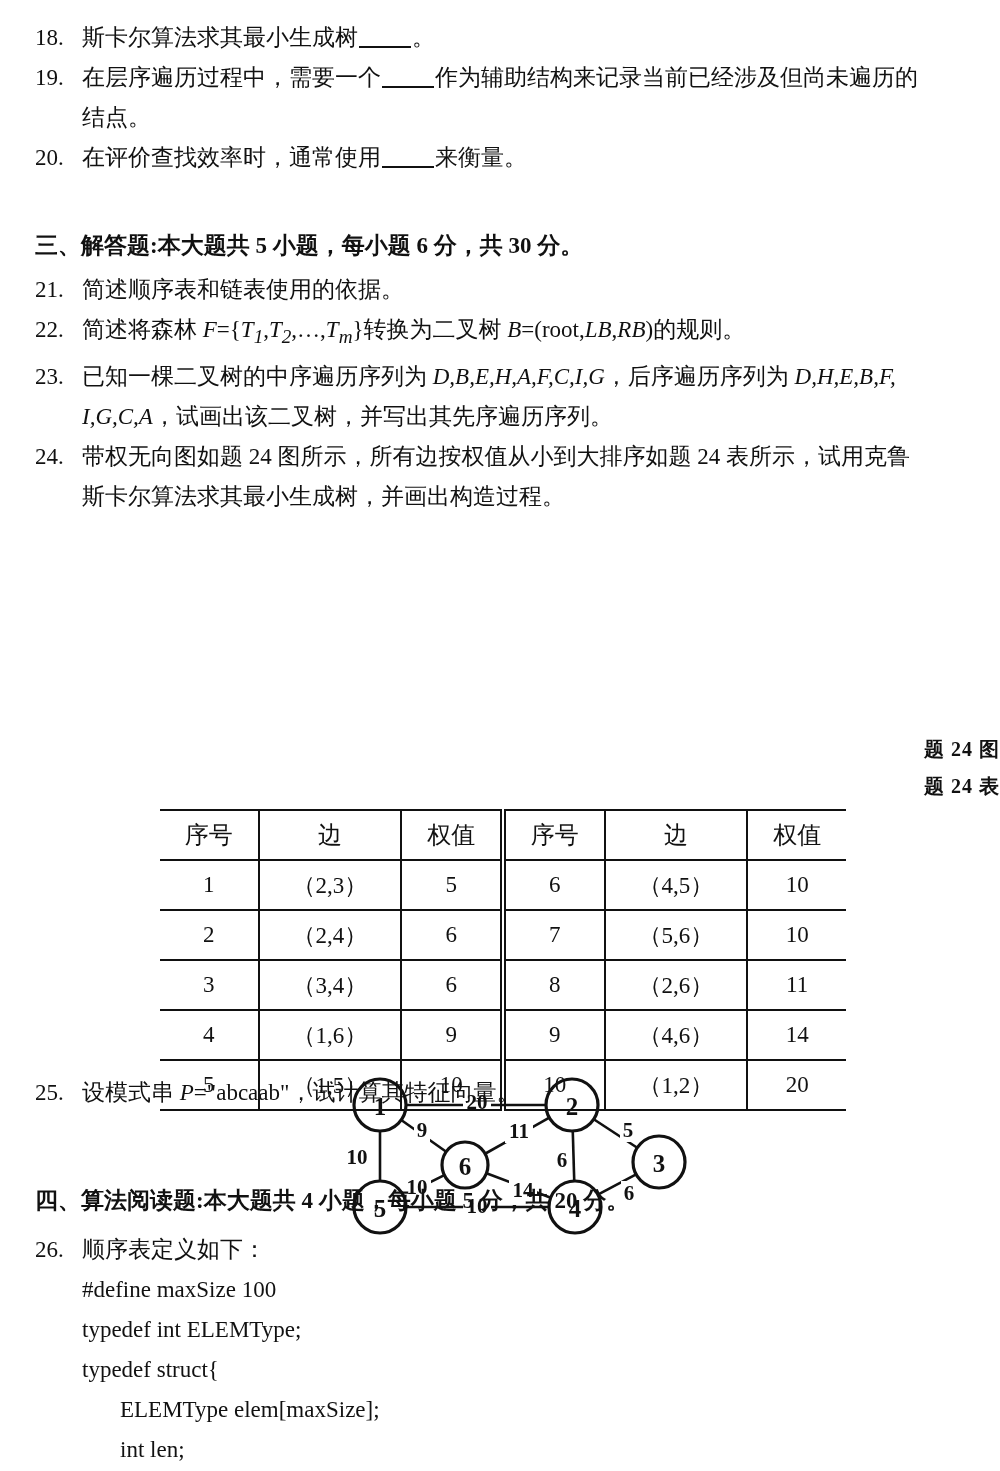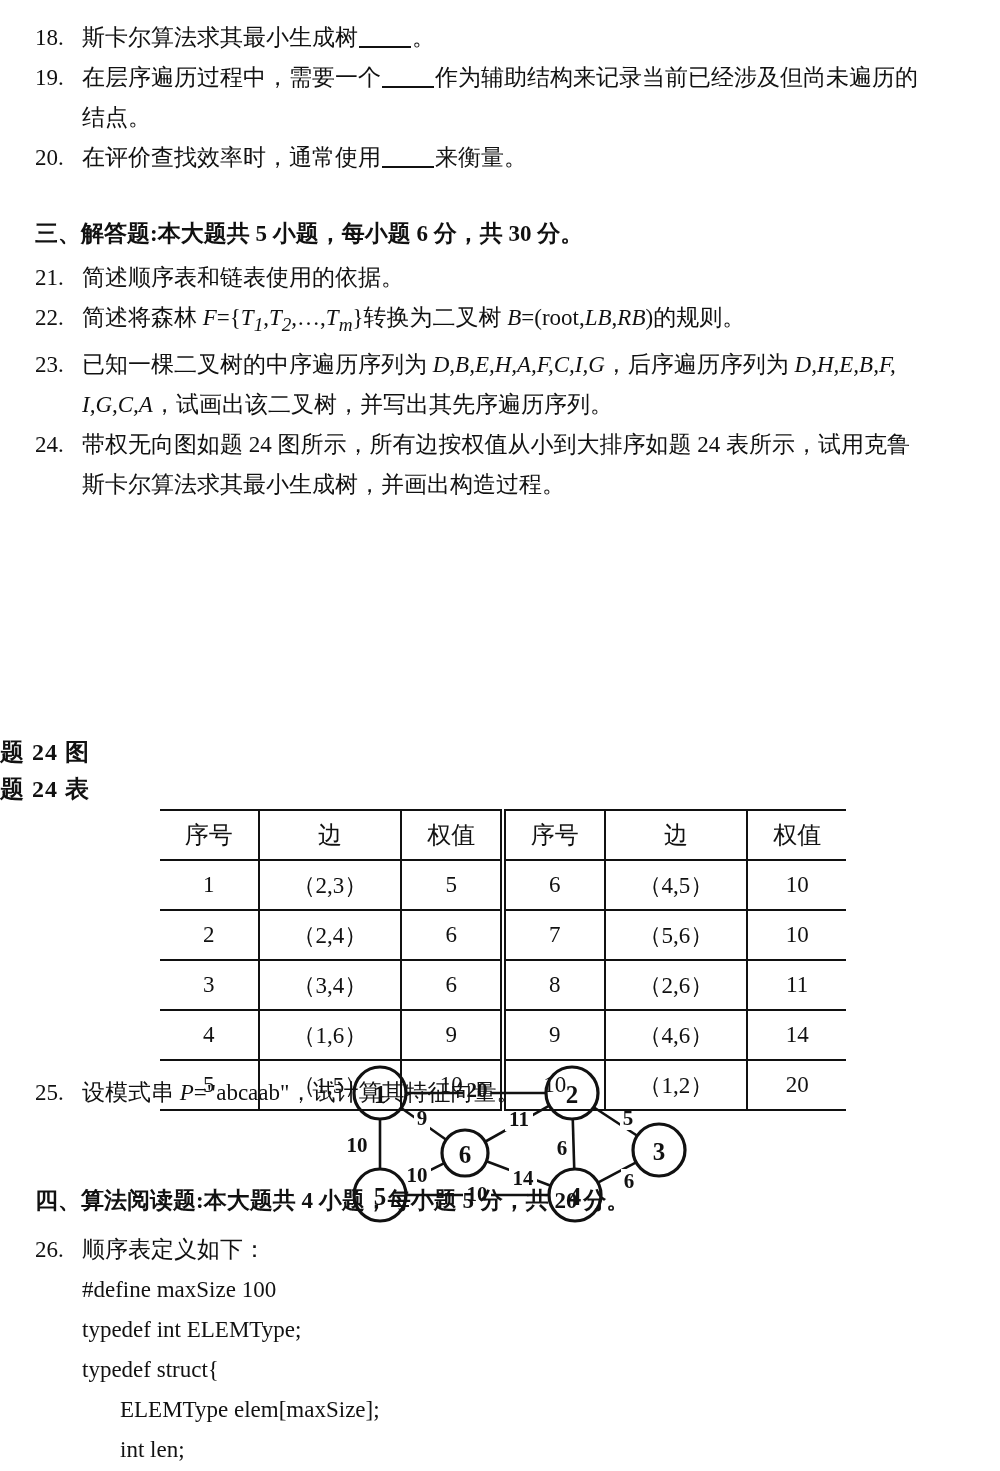--- a/index.html
+++ b/index.html
@@ -64,22 +64,22 @@
     fill:#111;
   }
   .wlabel{
     font-family:"Liberation Serif",serif;
     font-size:21px;font-weight:bold;
     text-anchor:middle;dominant-baseline:central;
     fill:#111;
   }
   .caption{
     position:absolute;
-    width:1000px;text-align:left;
-    font-size:24px;font-weight:bold;
+    width:1000px;text-align:right;
+    font-size:20px;font-weight:bold;
     letter-spacing:1px;
   }
 
   
   .tblwrap{position:absolute;left:160px;top:791px;width:686px;}
   table.t24{
     border-collapse:collapse;
     width:686px;
     font-size:23px;
   }
@@ -125,21 +125,21 @@
     <span class="num">19.</span>
     <span class="body"><span>在层序遍历过程中，需要一个</span><span class="blank"></span><span>作为辅助结构来记录当前已经涉及但尚未遍历的</span></span>
   </div>
   <div class="cont">结点。</div>
 
   <div class="q">
     <span class="num">20.</span>
     <span class="body"><span>在评价查找效率时，通常使用</span><span class="blank"></span><span>来衡量。</span></span>
   </div>
 
-  <div class="sect" style="margin-top:36px;">三、解答题:本大题共 5 小题，每小题 6 分，共 30 分。</div>
+  <div class="sect" style="margin-top:48px;">三、解答题:本大题共 5 小题，每小题 6 分，共 30 分。</div>
 
   <div class="q" style="margin-top:4px;">
     <span class="num">21.</span>
     <span class="body">简述顺序表和链表使用的依据。</span>
   </div>
 
   <div class="q">
     <span class="num">22.</span>
     <span class="body"><span>简述将森林 </span><span class="mi">F</span><span>={</span><span class="mi">T</span><sub class="mi">1</sub><span>,</span><span class="mi">T</span><sub class="mi">2</sub><span>,…,</span><span class="mi">T</span><sub class="mi">m</sub><span>}</span><span>转换为二叉树 </span><span class="mi">B</span><span>=(root,</span><span class="mi">LB</span><span>,</span><span class="mi">RB</span><span>)</span><span>的规则。</span></span>
   </div>

